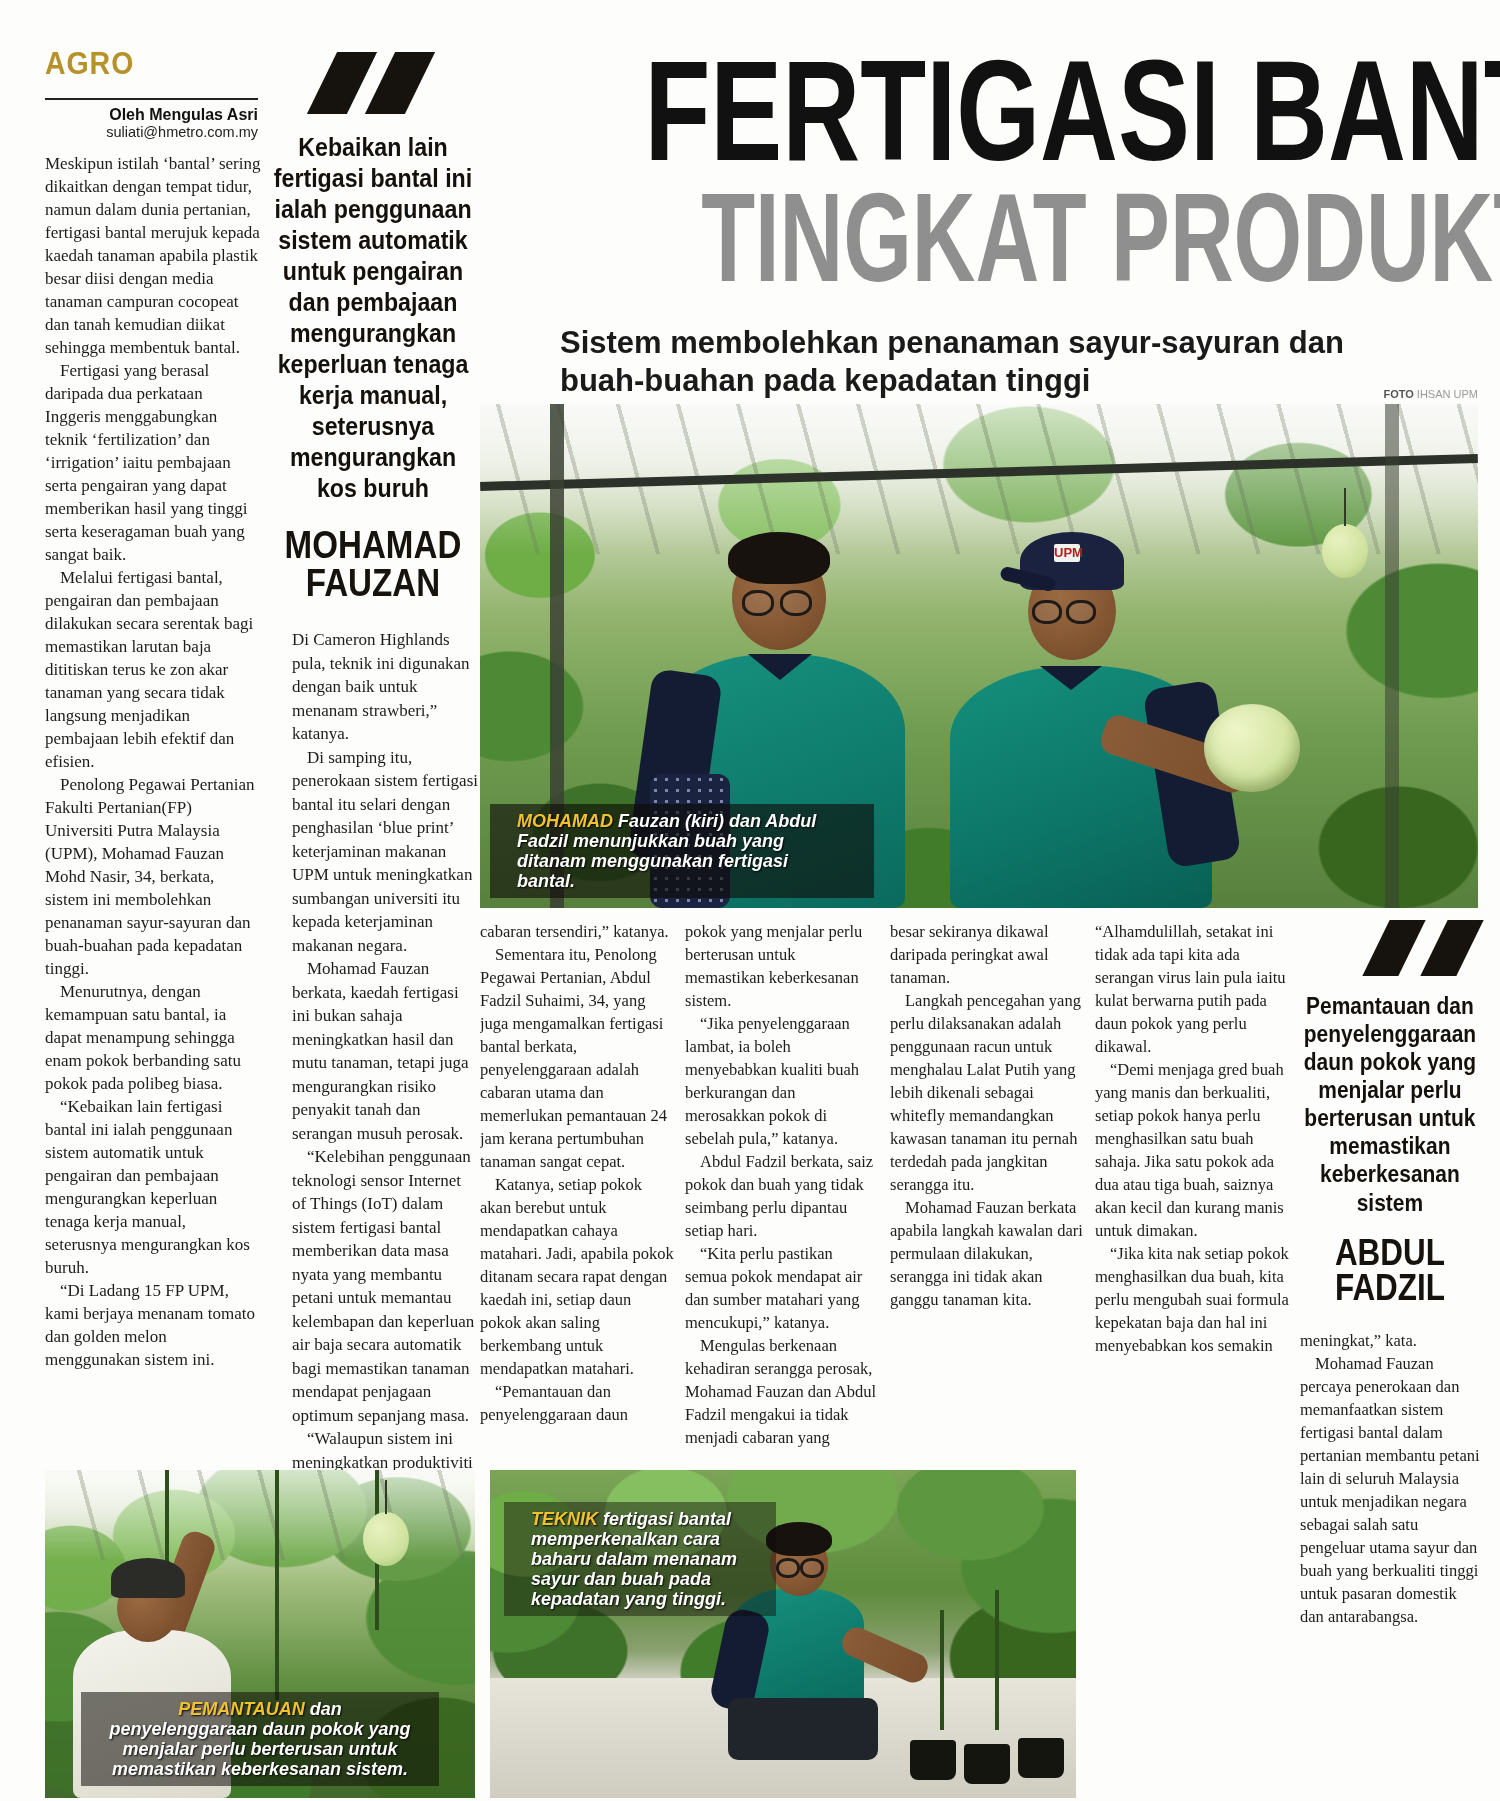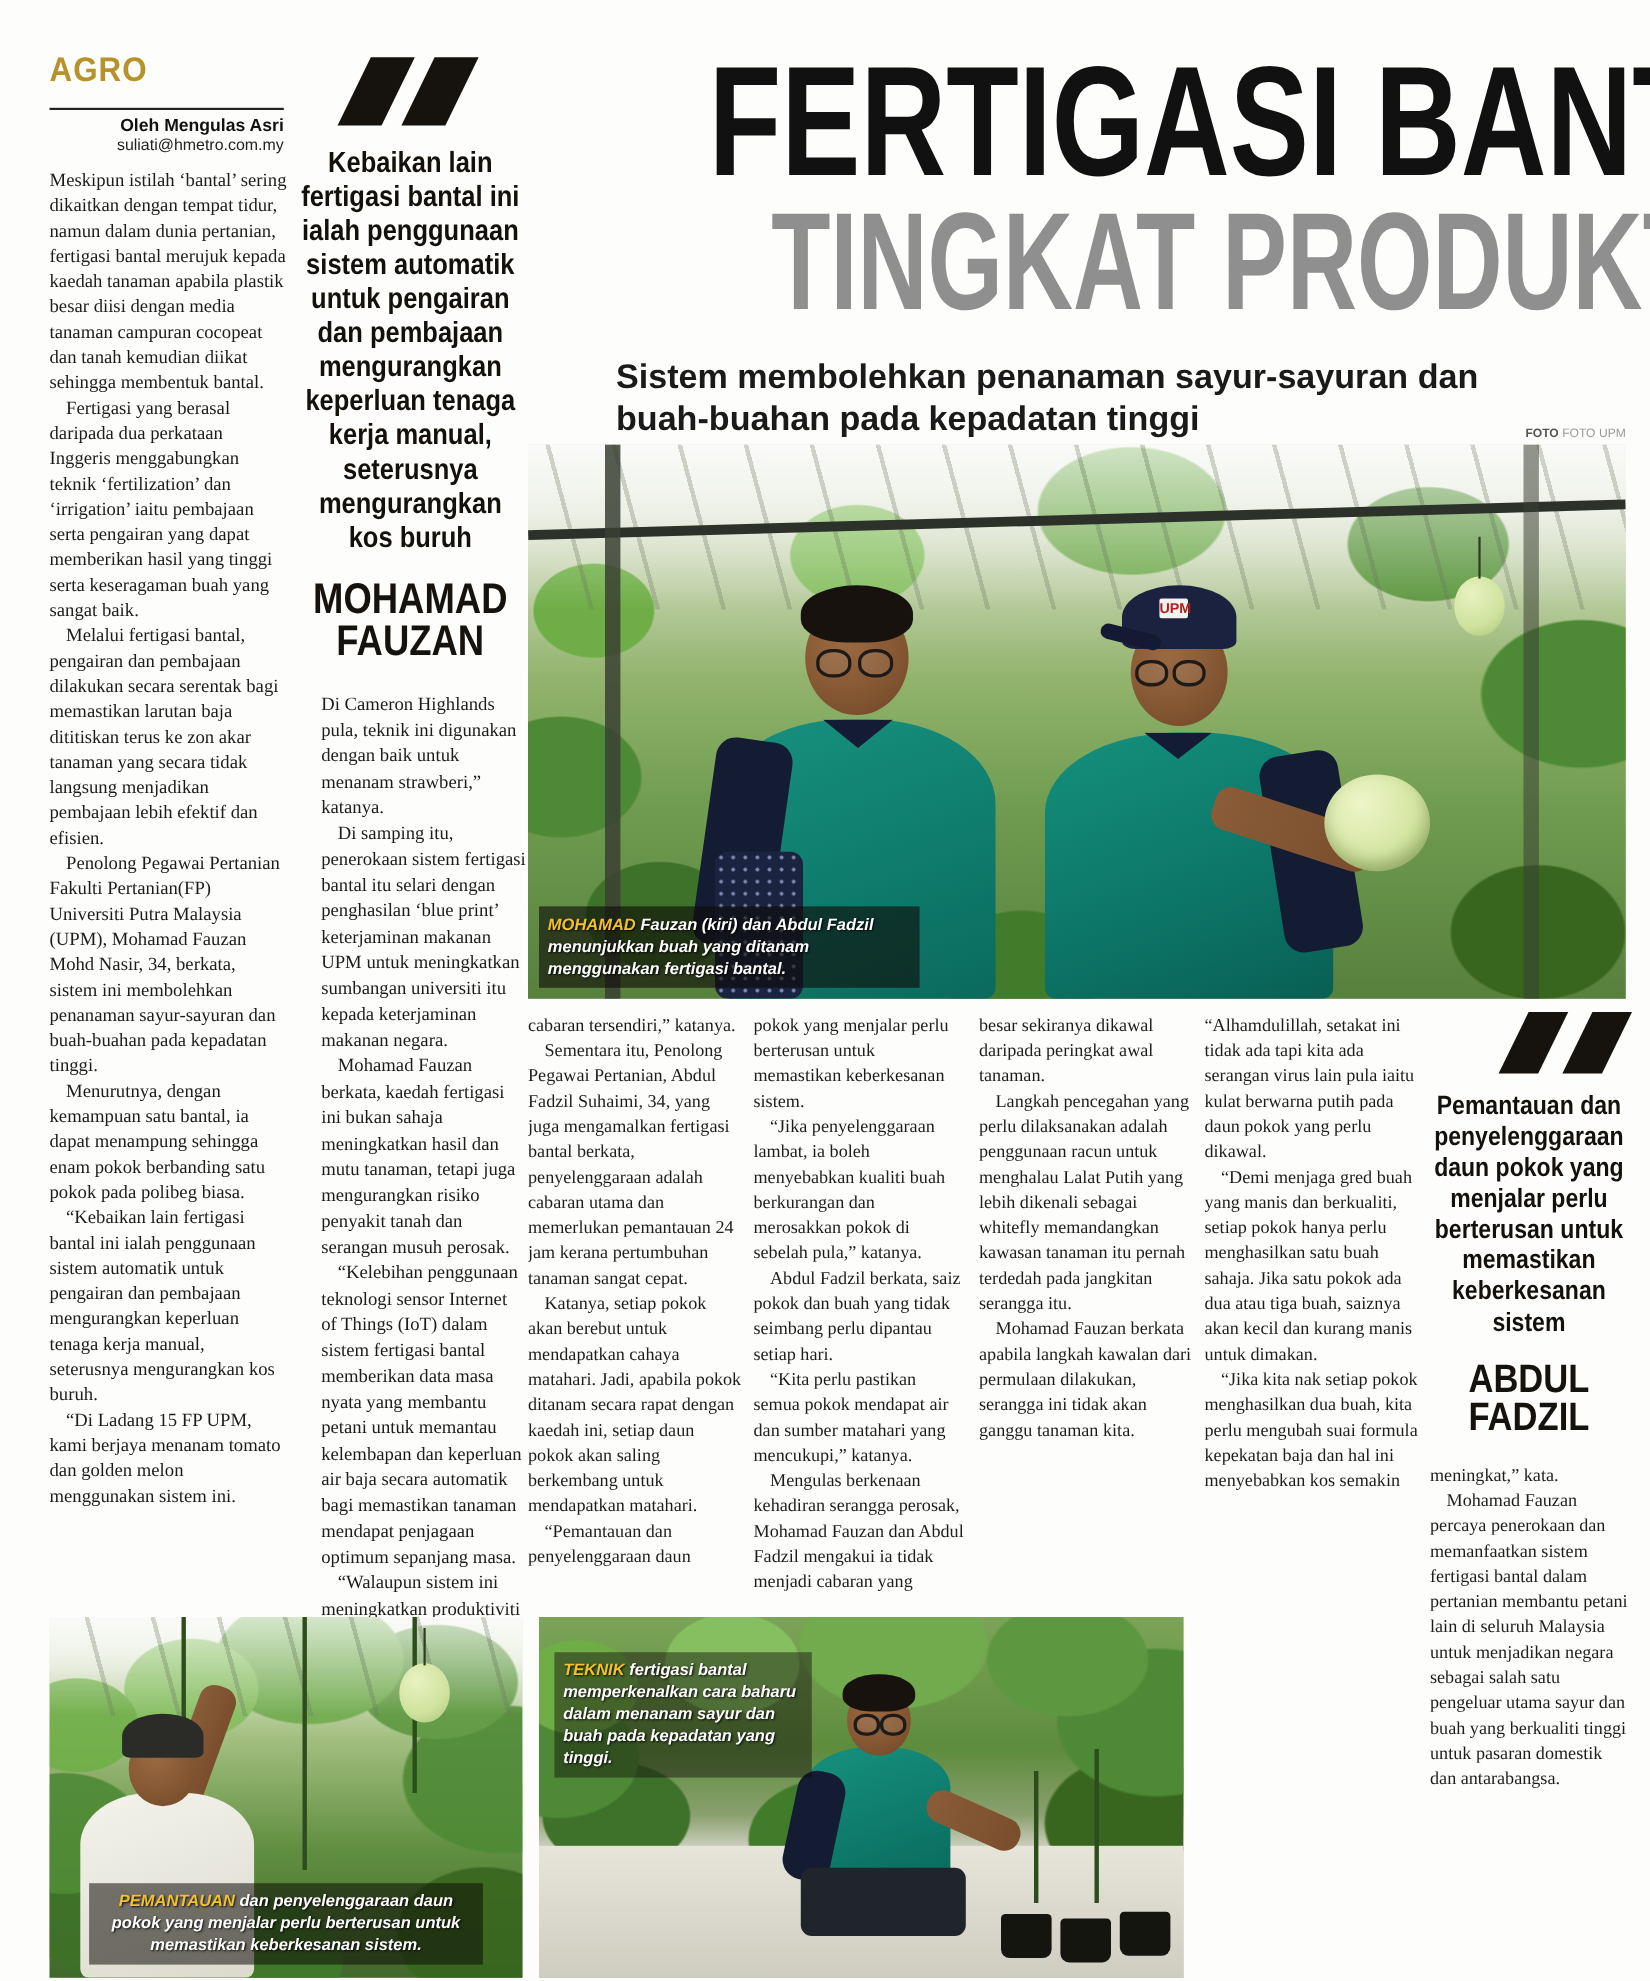--- a/index.html
+++ b/index.html
@@ -75,21 +75,21 @@
   .torso{position:absolute;background:linear-gradient(160deg,#17917f,#0e7a6b 60%,#0a6a5d);border-radius:46% 46% 10px 10px/30% 30% 10px 10px;}
   .collar{position:absolute;background:#131c33;}
   .sleeve{position:absolute;background:#131c33;border-radius:18px;}
   .batik{position:absolute;background:#1a2340;border-radius:12px;
         background-image:radial-gradient(circle,#7d87ad 1.5px,transparent 2px);background-size:11px 11px;}
   .arm{position:absolute;background:linear-gradient(90deg,#8a5c38,#7a4e2d);border-radius:14px;}
   .melon-big{position:absolute;width:96px;height:88px;border-radius:50%;
         background:radial-gradient(circle at 35% 30%,#eef5c8,#d5e6a4 55%,#aec87e 85%,#93af66);
         box-shadow:inset 0 -8px 14px rgba(80,100,40,.35);}
   .caption{position:absolute;font-family:"Liberation Sans", sans-serif;font-weight:bold;font-style:italic;
-        font-size:15px;line-height:20px;color:#ffffff;background:rgba(15,12,8,.62);padding:7px 8px;
+        font-size:18px;line-height:20px;color:#ffffff;background:rgba(15,12,8,.62);padding:7px 27px;
         text-shadow:1px 1px 2px rgba(0,0,0,.9);}
   .caption .cap-lead{color:#f2c12e;}
   
   .bodycol{position:absolute;top:920px;width:194px;font-size:16.5px;line-height:23px;text-align:left;overflow:hidden;}
   .colA{left:480px;height:545px;}
   .colB{left:685px;height:545px;}
   .colC{left:890px;height:545px;}
   .colD{left:1095px;height:878px;}
   
   .col5{position:absolute;left:1300px;top:920px;width:180px;height:878px;}
@@ -136,21 +136,21 @@
     <div class="qbody">
       <span><p class="para">Di Cameron Highlands pula, teknik ini digunakan dengan baik untuk menanam strawberi,” katanya.</p><p class="para">Di samping itu, penerokaan sistem fertigasi bantal itu selari dengan penghasilan ‘blue print’ keterjaminan makanan UPM untuk meningkatkan sumbangan universiti itu kepada keterjaminan makanan negara.</p><p class="para">Mohamad Fauzan berkata, kaedah fertigasi ini bukan sahaja meningkatkan hasil dan mutu tanaman, tetapi juga mengurangkan risiko penyakit tanah dan serangan musuh perosak.</p><p class="para">“Kelebihan penggunaan teknologi sensor Internet of Things (IoT) dalam sistem fertigasi bantal memberikan data masa nyata yang membantu petani untuk memantau kelembapan dan keperluan air baja secara automatik bagi memastikan tanaman mendapat penjagaan optimum sepanjang masa.</p><p class="para">“Walaupun sistem ini meningkatkan produktiviti ladang, namun ia mempunyai</p></span>
     </div>
   </div>
 
   <div class="headline">
     <span class="hl1">FERTIGASI BANTAL</span><br>
     <span class="hl2">TINGKAT PRODUKTIVITI</span>
   </div>
   <div class="subhead">Sistem membolehkan penanaman sayur-sayuran dan buah-buahan pada kepadatan tinggi</div>
-  <div class="credit"><b>FOTO</b><span> FOTO UPM</span></div>
+  <div class="credit"><b>FOTO</b><span> IHSAN UPM</span></div>
 
   <div class="photo mainphoto">
     <div class="foliage"></div>
     <div class="roof"></div>
     <div class="pipe"></div>
     <div class="post" style="left:70px;"></div>
     <div class="post" style="left:905px;opacity:.55;"></div>
     <div class="melon-sm" style="left:842px;top:120px;"></div>
     <div class="stem" style="left:864px;top:84px;height:38px;"></div>
     <div class="melon-sm" style="left:300px;top:150px;width:36px;height:42px;opacity:.9;"></div>

